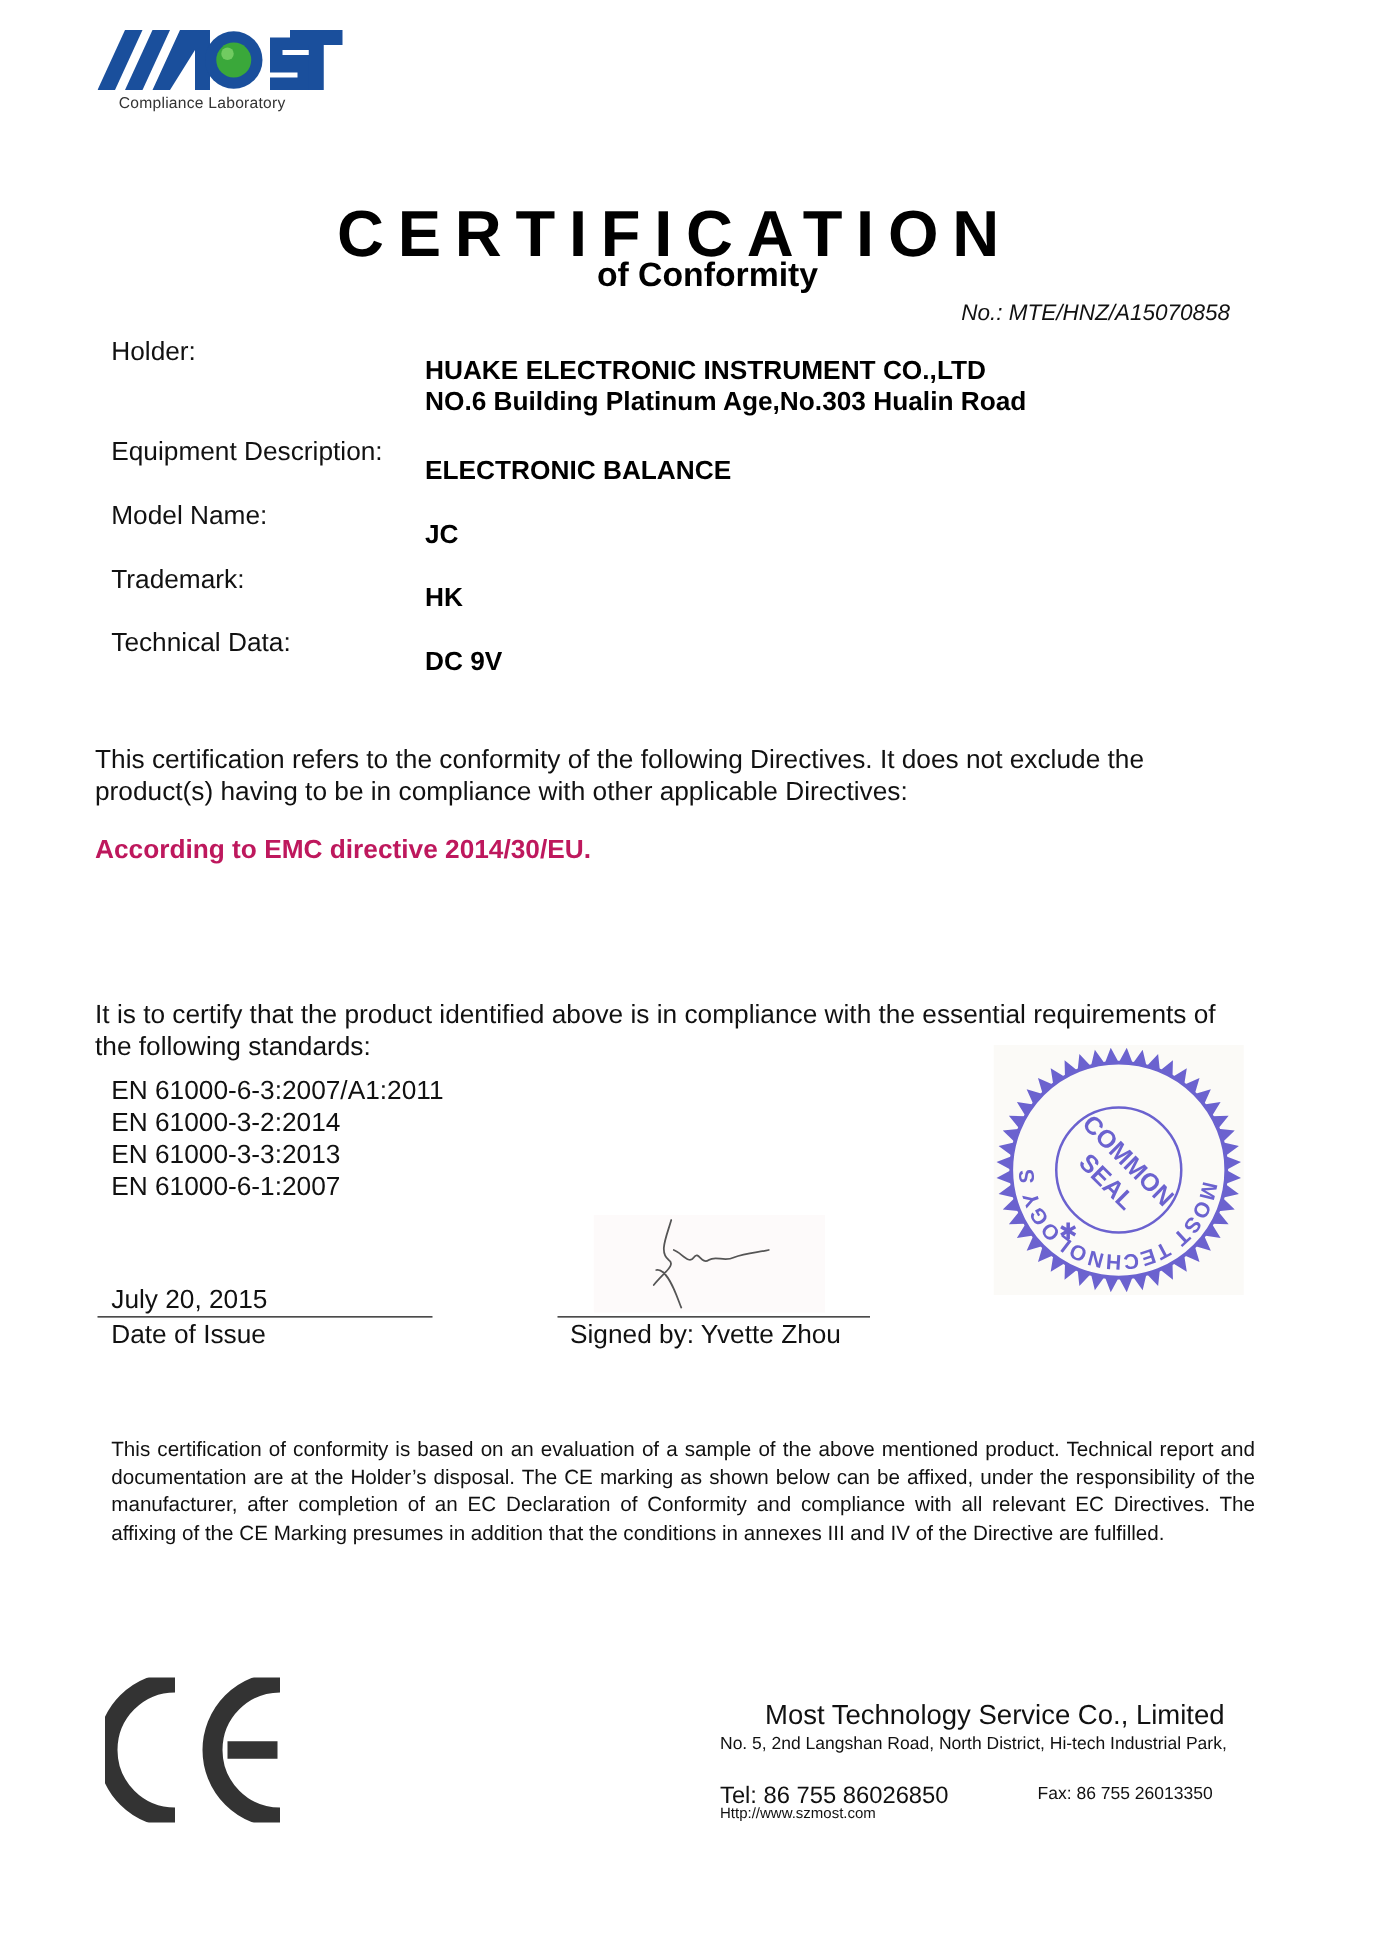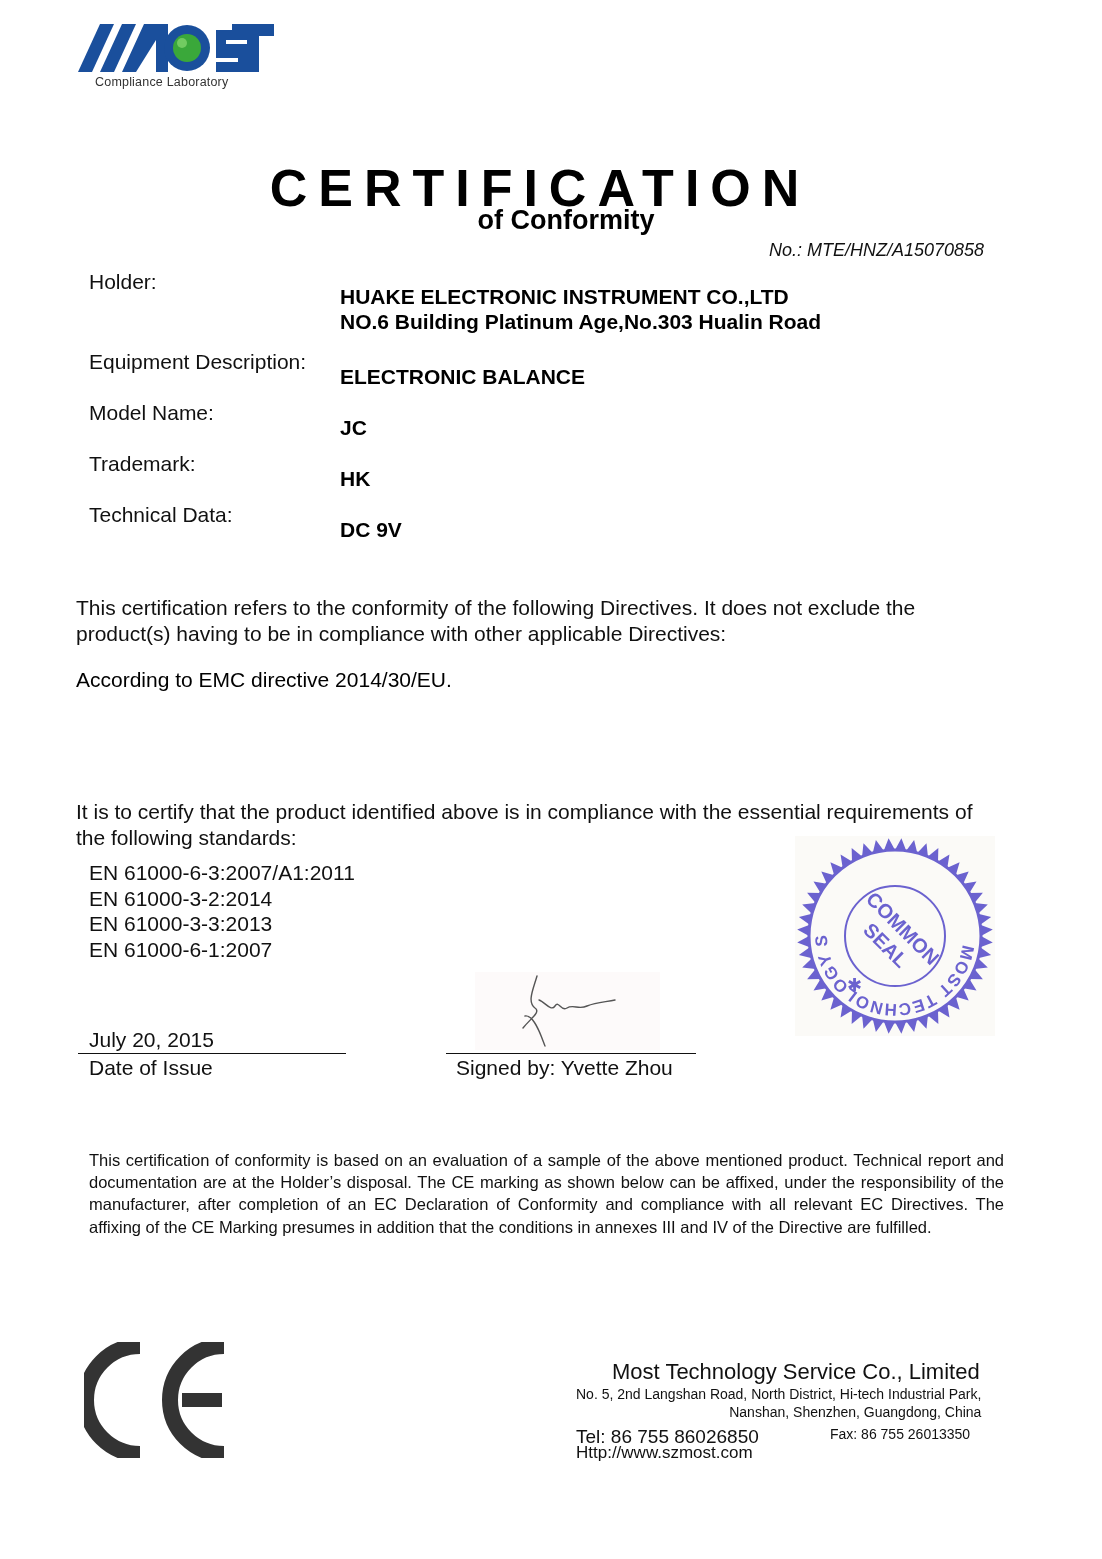--- a/index.html
+++ b/index.html
@@ -17,21 +17,21 @@
            font-size: 52px; letter-spacing: 11px; color: #000; }
   .subtitle { left: 0; width: 1132px; top: 205px; text-align: center; font-weight: bold;
               font-size: 27px; color: #000; }
   .cert-no { left: 769px; top: 240px; font-size: 18px; color: #111; font-style: italic; }
 
   
   .label { left: 89px; font-size: 21px; color: #111; }
   .value { left: 340px; font-size: 21px; font-weight: bold; color: #000; line-height: 26px; margin-top: 14px; }
 
   .para { left: 76px; width: 930px; font-size: 21px; line-height: 26px; color: #111; }
-  .bold { font-weight: normal; color: #000000; }
+  .bold { font-weight: bold; color: #be185d; }
 
   .std { left: 89px; font-size: 21px; line-height: 25.5px; color: #111; text-align: center; }
 
   
   .seal { left: 795px; top: 836px; width: 200px; height: 200px; background: #fbfaf7; }
 
   
   .sig-box { left: 475px; top: 972px; width: 185px; height: 78px; background: #fdfafa; }
   .line { height: 1px; background: #111; }
   .date { left: 89px; top: 1028px; font-size: 21px; color: #111; }
@@ -44,21 +44,21 @@
   .note p { margin: 0; }
 
   
   .ce { left: 84px; top: 1342px; width: 150px; height: 116px; }
 
   
   .co-name { left: 576px; top: 1359px; font-size: 22px; color: #111; margin-left: 36px; }
   .co-addr { left: 576px; top: 1386px; font-size: 14px; line-height: 17.5px; color: #111; text-align: right; }
   .co-tel { left: 576px; top: 1426px; font-size: 19px; color: #111; }
   .co-fax { left: 830px; top: 1426px; font-size: 14px; color: #111; }
-  .co-web { left: 576px; top: 1443px; font-size: 17px; color: #111; }
+  .co-web { left: 576px; top: 1443px; font-size: 12px; color: #111; }
 </style>
 </head>
 <body>
 
 <div class="abs logo">
   <svg width="200" height="52" viewBox="0 0 200 52">
     <polygon points="0,50 22,2 36,2 14,50" fill="#1a4f9c"></polygon>
     <polygon points="22,50 44,2 58,2 36,50" fill="#1a4f9c"></polygon>
     <polygon points="44,50 66,2 90,2 90,50 78,50 78,18 58,50" fill="#1a4f9c"></polygon>
     <circle cx="109" cy="26" r="23" fill="#1a4f9c"></circle>
@@ -139,17 +139,16 @@
   <svg width="150" height="116" viewBox="0 0 150 116">
     <path d="M56,4 A54,54 0 0 0 56,112" fill="none" stroke="#333" stroke-width="16"></path>
     <path d="M140,4 A54,54 0 0 0 140,112" fill="none" stroke="#333" stroke-width="16"></path>
     <rect x="98" y="51" width="40" height="14" fill="#333"></rect>
   </svg>
 </div>
 
 <div class="abs co-name">Most Technology Service Co., Limited</div>
 <div class="abs co-addr">
   <div>No. 5, 2nd Langshan Road, North District, Hi-tech Industrial Park,</div>
-  <div>Nanshan, Shenzhen, Guangdong, China</div>
 </div>
 <div class="abs co-tel">Tel: 86 755 86026850</div>
 <div class="abs co-fax">Fax: 86 755 26013350</div>
 <div class="abs co-web">Http://www.szmost.com</div>
 
 </body></html>

